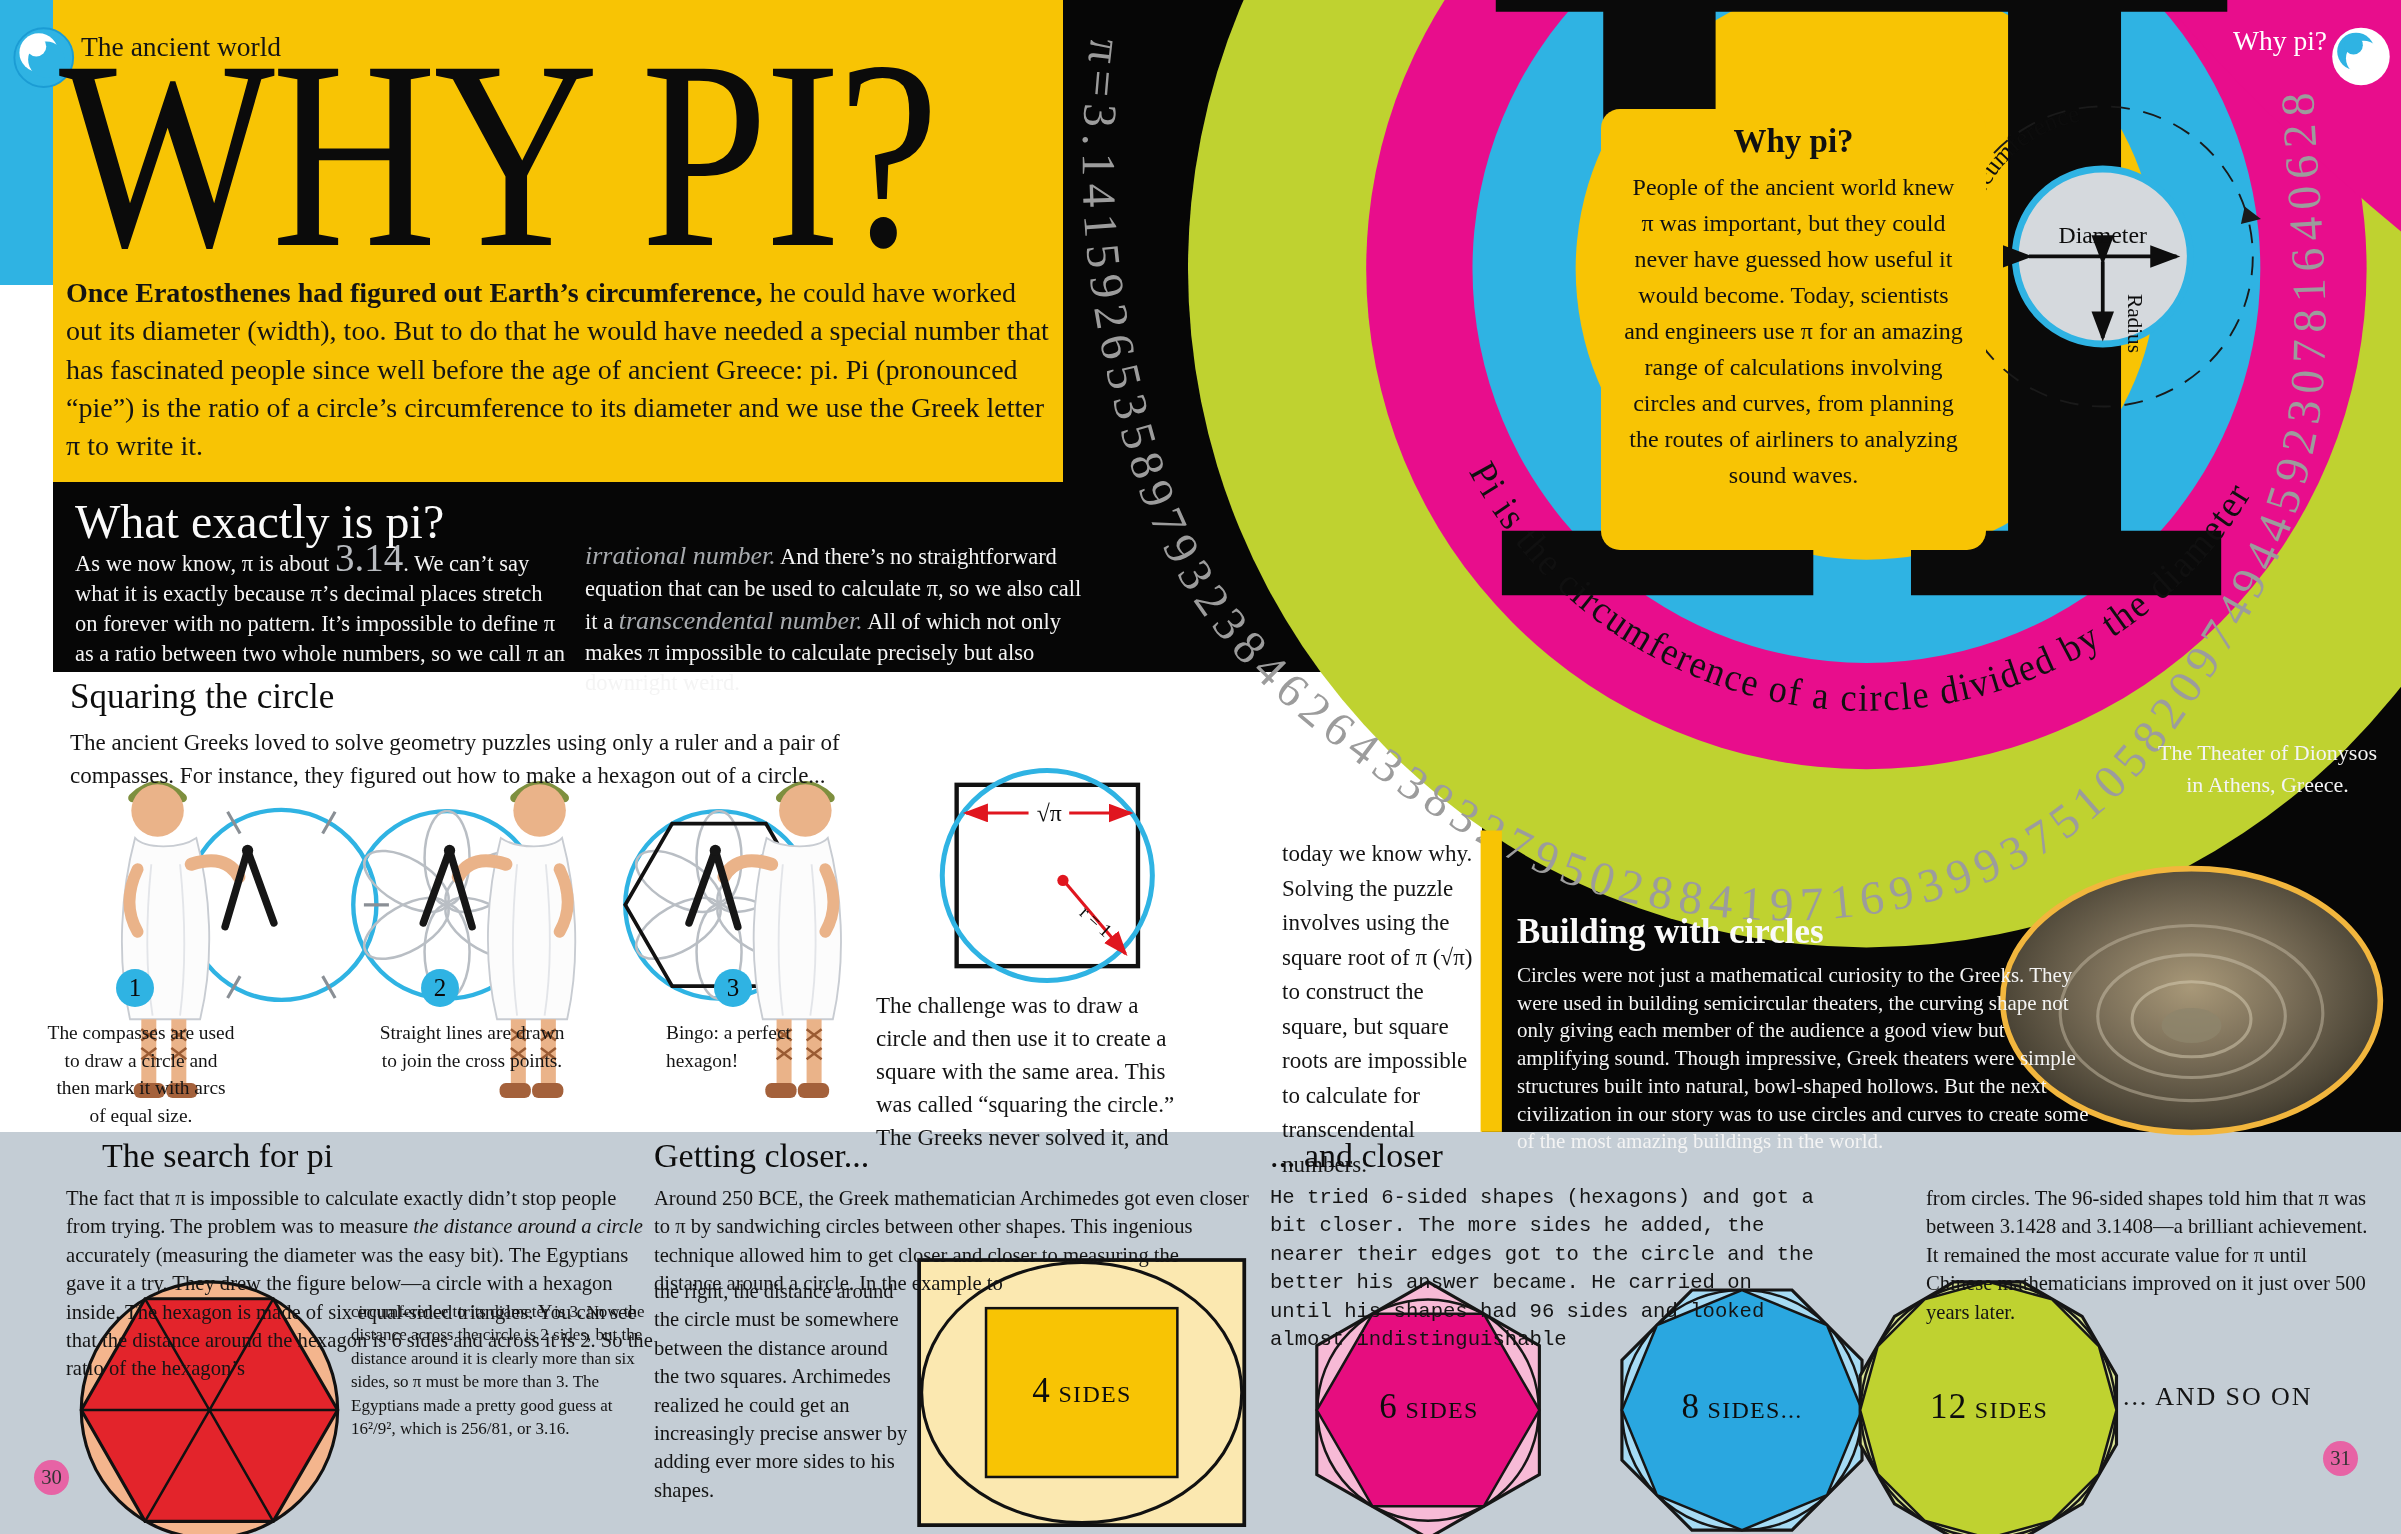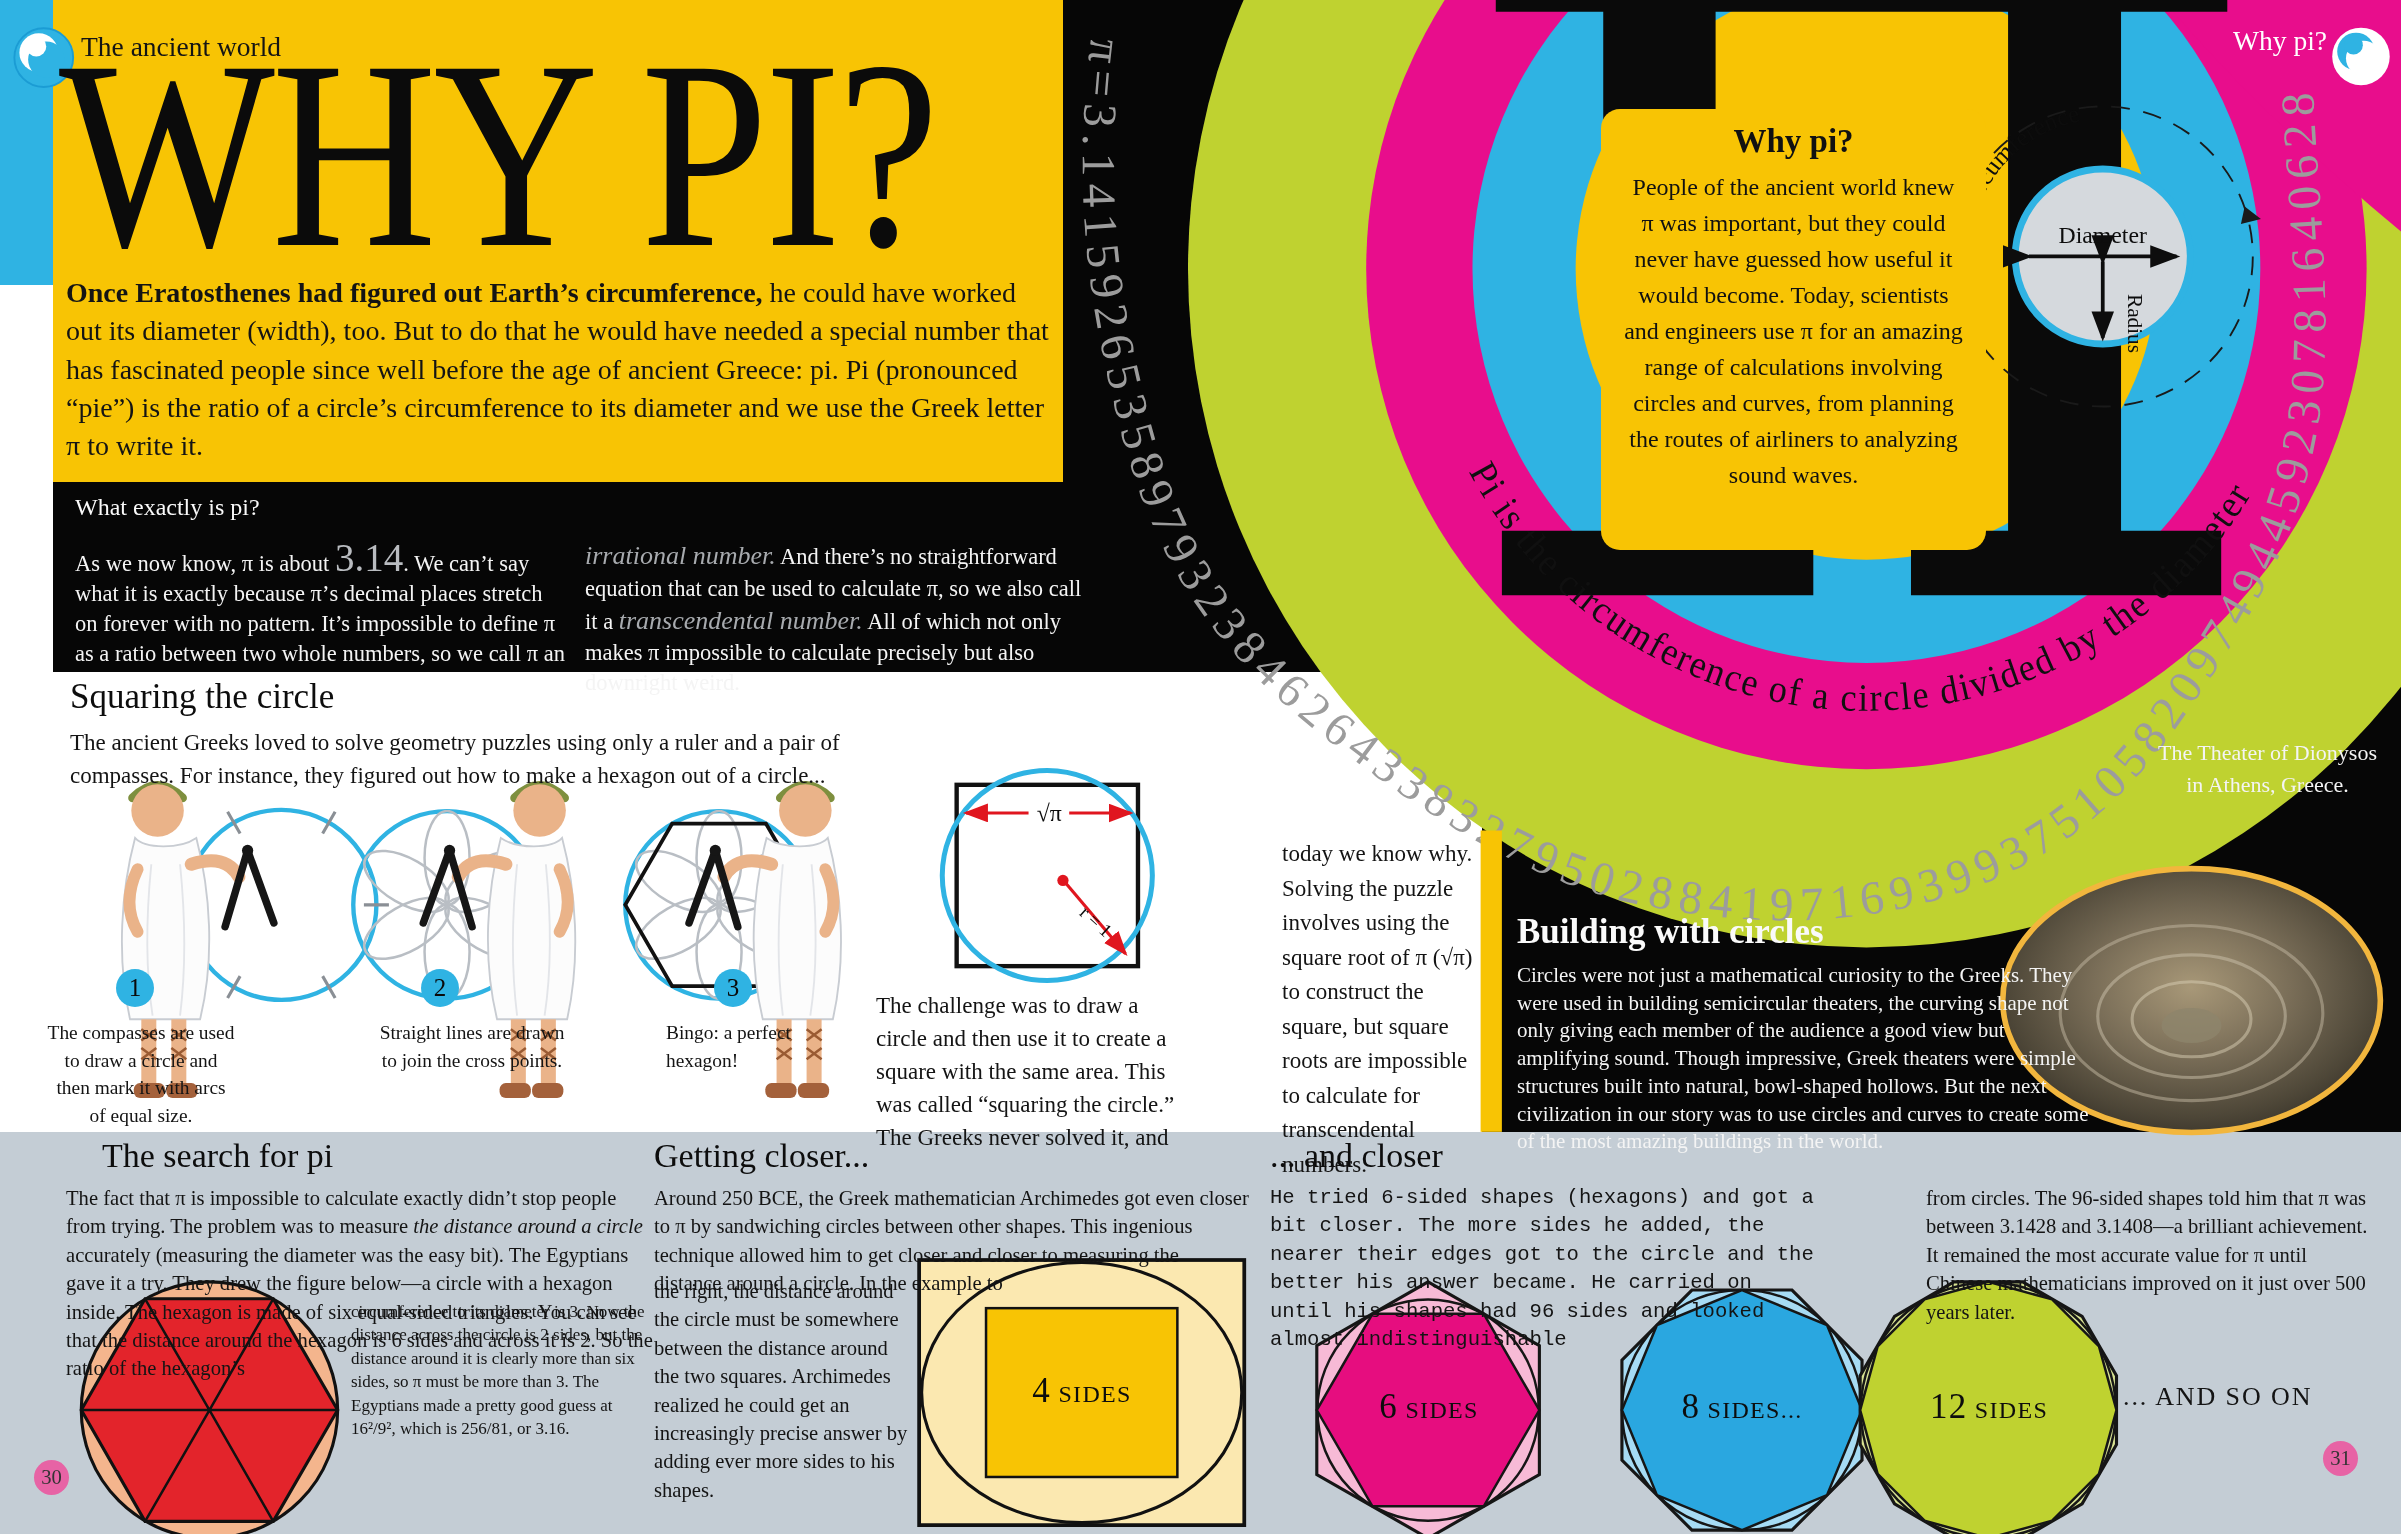--- a/index.html
+++ b/index.html
@@ -208,21 +208,21 @@
   <div class="txt" style="left:81px;top:31px;font-size:27.5px;">The ancient world</div>
 
   <div class="txt" style="left:2214px;top:25px;width:113px;text-align:right;font-size:27.5px;color:#fff;">Why pi?</div>
 
   <div class="txt" style="left:59px;top:50px;font-size:269px;line-height:0.78;letter-spacing:-3.8px;color:#0b0b0b;transform:scaleX(0.85);transform-origin:left top;">WHY PI?</div>
 
   <div class="txt" style="left:66px;top:274px;width:988px;font-size:28px;line-height:1.37;">
     <b>Once Eratosthenes had figured out Earth’s circumference,</b><span> he could have worked out its diameter (width), too. But to do that he would have needed a special number that has fascinated people since well before the age of ancient Greece: pi. Pi (pronounced “pie”) is the ratio of a circle’s circumference to its diameter and we use the Greek letter π to write it.</span>
   </div>
 
-  <div class="txt hdg-white" style="left:75px;top:494px;font-size:24px;text-align:right;">What exactly is pi?</div>
+  <div class="txt hdg-white" style="left:75px;top:494px;font-size:48px;text-align:right;">What exactly is pi?</div>
 
   <div class="txt wht" style="left:75px;top:549px;width:494px;font-size:22.5px;line-height:1.33;">
     <span>As we now know, π is about </span><span class="big314">3.14</span><span>. We can’t say what it is exactly because π’s decimal places stretch on forever with no pattern. It’s impossible to define π as a ratio between two whole numbers, so we call π an</span>
   </div>
 
   <div class="txt wht" style="left:585px;top:539px;width:507px;font-size:22.5px;line-height:1.33;">
     <span class="gray-it">irrational number.</span><span> And there’s no straightforward equation that can be used to calculate π, so we also call it a </span><span class="gray-it">transcendental number.</span><span> All of which not only makes π impossible to calculate precisely but also downright weird.</span>
   </div>
 
   <div class="txt hdg-black" style="left:70px;top:677px;">Squaring the circle</div>

